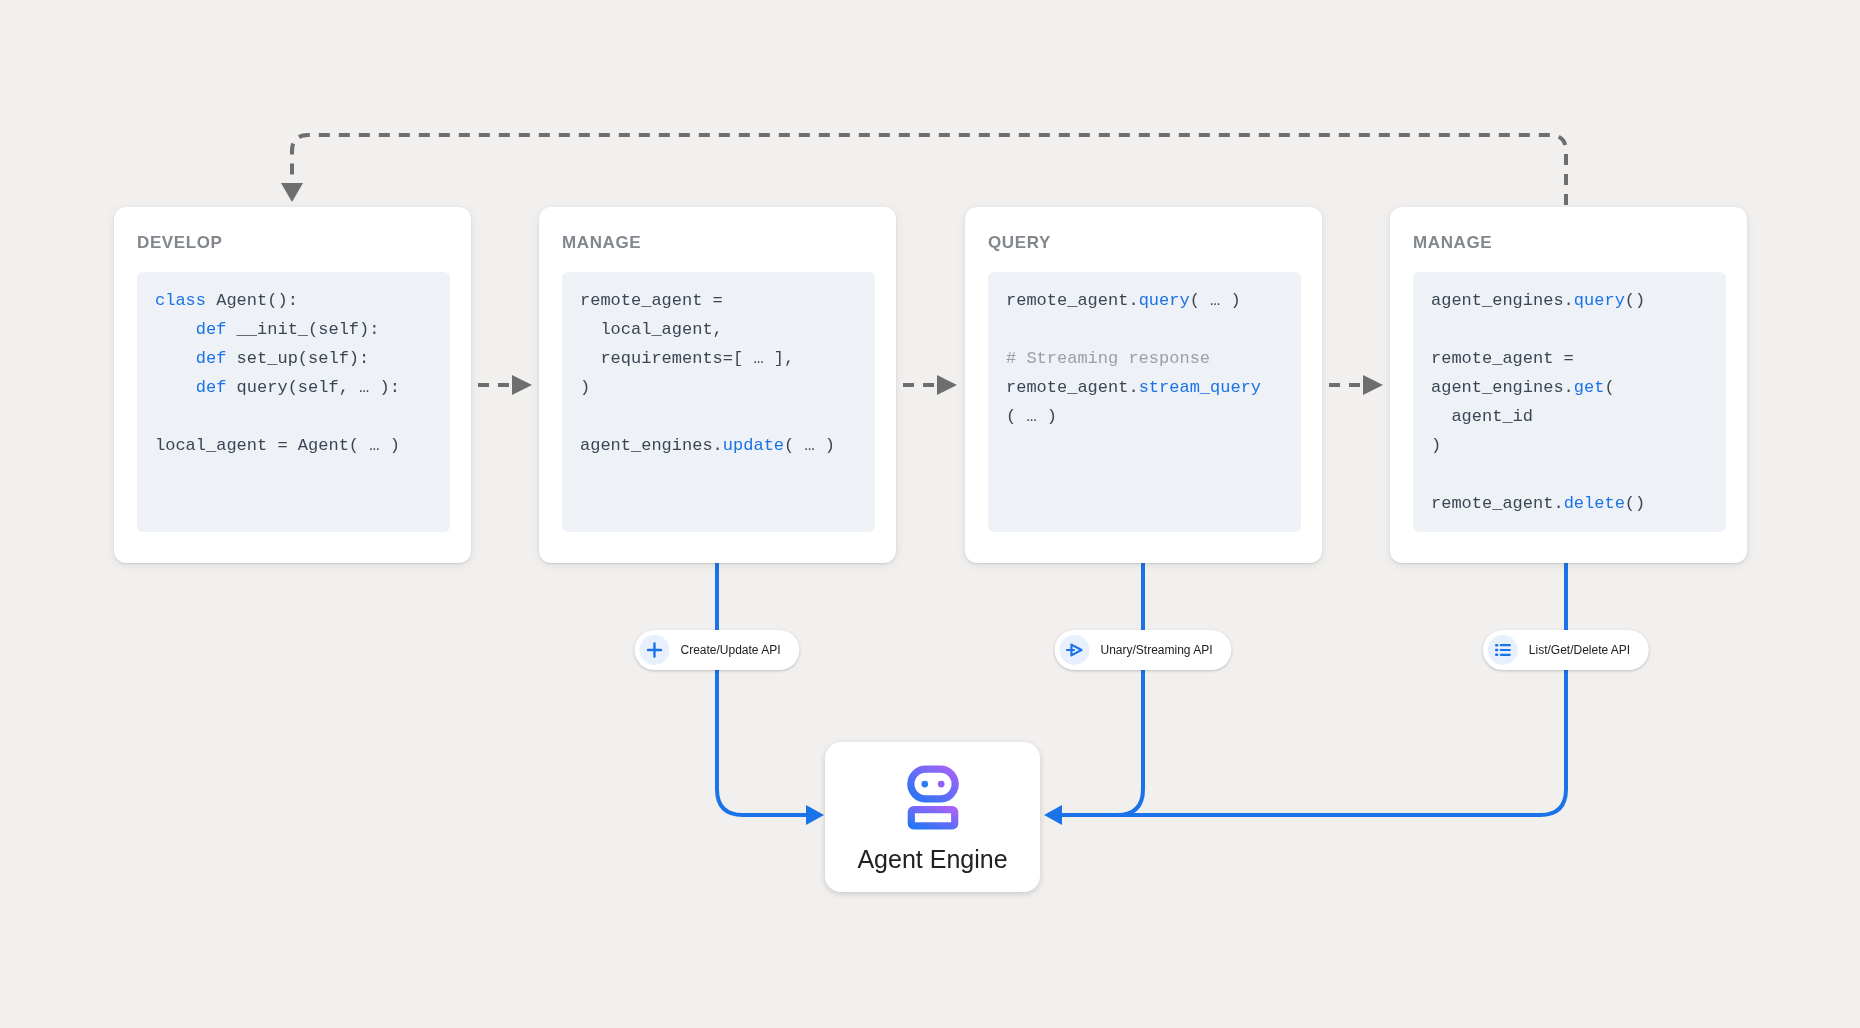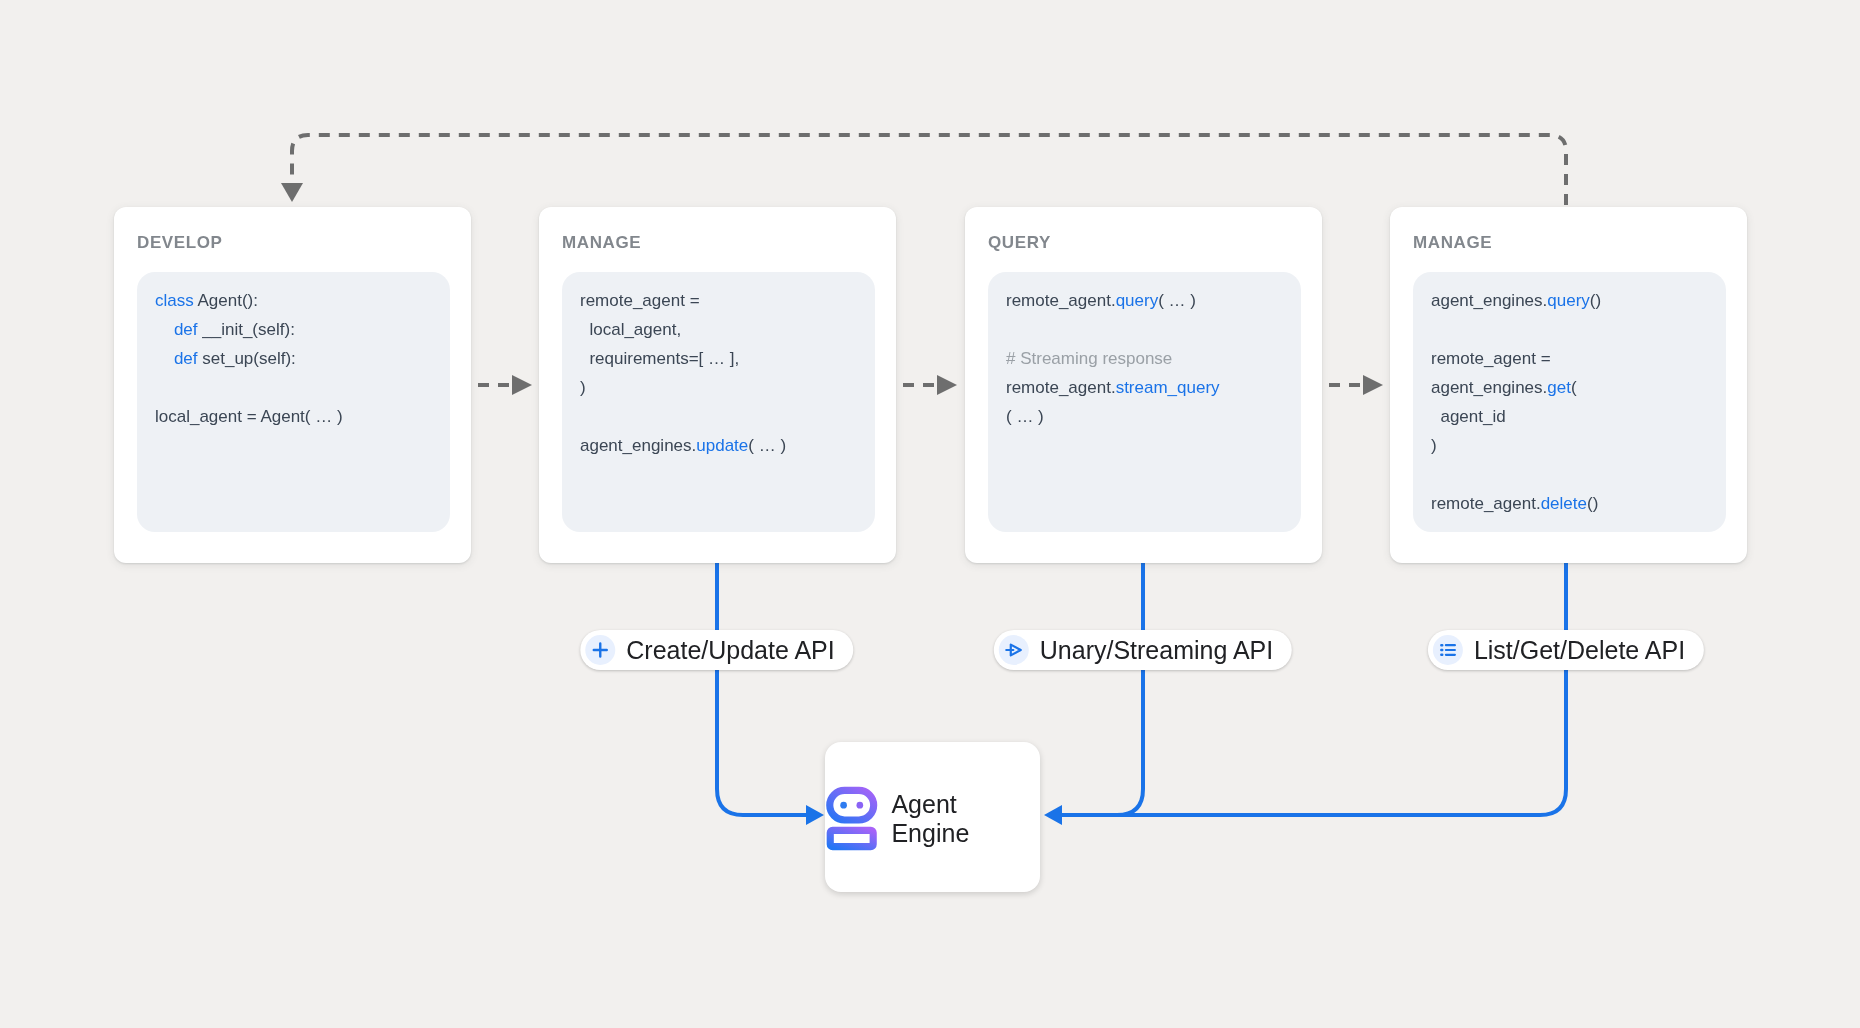--- a/index.html
+++ b/index.html
@@ -31,24 +31,24 @@
   }
   .card-title {
     font-size: 17px;
     font-weight: 700;
     letter-spacing: 0.6px;
     color: #82878d;
     margin-bottom: 19px;
   }
   .code-block {
     background: #eef1f5;
-    border-radius: 18px;
+    border-radius: 6px;
     height: 260px;
     padding: 14px 18px;
-    font-family: Liberation Sans, sans-serif;
+    font-family: Liberation Mono, monospace;
     font-size: 17px;
     line-height: 29px;
   }
   .code-line { white-space: pre; }
   .code-line .txt { color: #3b4654; }
   .code-line .kw  { color: #1a73e8; }
   .code-line .cm  { color: #9aa0a6; }
   .pill {
     position: absolute;
     top: 630px;
@@ -64,34 +64,34 @@
     z-index: 3;
   }
   .pill-icon-chip {
     width: 30px; height: 30px;
     border-radius: 50%;
     background: #e8f0fe;
     display: flex; align-items: center; justify-content: center;
     flex: 0 0 auto;
   }
   .pill-label {
-    font-size: 25px;
+    font-size: 12px;
     font-weight: 500;
     color: #202124;
     white-space: nowrap;
   }
   .engine {
     position: absolute;
     left: 825px; top: 742px;
     width: 215px; height: 150px;
     background: #ffffff;
     border-radius: 16px;
     box-shadow: 0 2px 6px rgba(0,0,0,.16);
     display: flex;
-    flex-direction: row;
+    flex-direction: column;
     align-items: center;
     justify-content: center;
     gap: 13px;
     padding-top: 4px;
     z-index: 2;
   }
   .engine-label {
     font-size: 25px;
     font-weight: 500;
     color: #202124;
@@ -144,20 +144,21 @@
       <polygon points="1044,815 1062,805 1062,825" fill="#1a73e8"></polygon>
     </g>
   </svg>
 
   <div class="card" style="left:114px">
     <div class="card-title">DEVELOP</div>
     <div class="code-block">
         <div class="code-line"><span class="kw">class</span><span class="txt"> Agent():</span></div>
         <div class="code-line"><span class="txt">    </span><span class="kw">def</span><span class="txt"> __init_(self):</span></div>
         <div class="code-line"><span class="txt">    </span><span class="kw">def</span><span class="txt"> set_up(self):</span></div>
+        <div class="code-line"><span class="txt">    </span><span class="kw">def</span><span class="txt"> query(self, … ):</span></div>
         <div class="code-line">&nbsp;</div>
         <div class="code-line"><span class="txt">local_agent = Agent( … )</span></div>
       </div>
   </div>
 
   <div class="card" style="left:539px">
     <div class="card-title">MANAGE</div>
     <div class="code-block">
         <div class="code-line"><span class="txt">remote_agent =</span></div>
         <div class="code-line"><span class="txt">  local_agent,</span></div>

